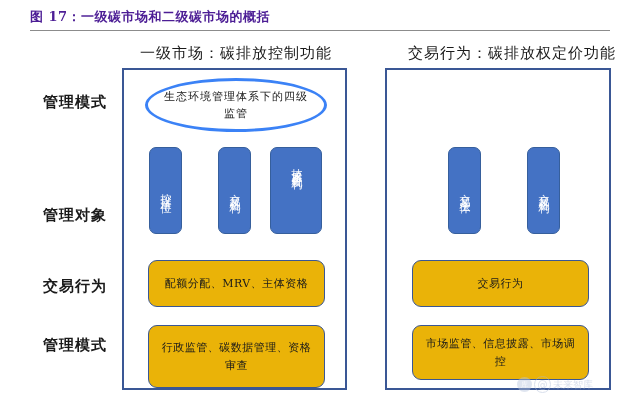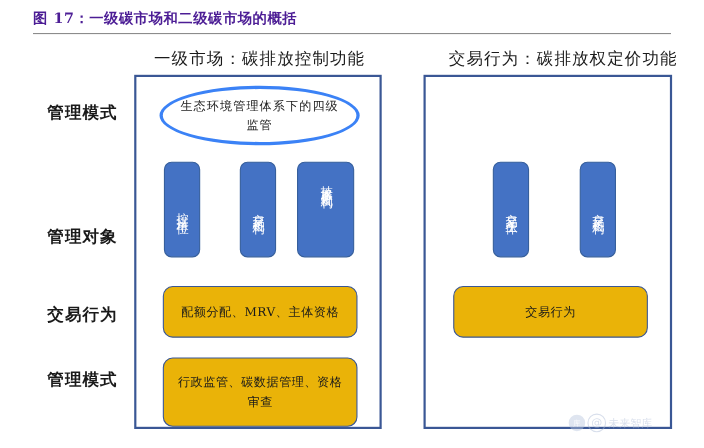--- a/index.html
+++ b/index.html
@@ -245,20 +245,23 @@
   <div class="vbox r1">
     <span class="vtext">交易主体</span>
   </div>
   <div class="vbox r2">
     <span class="vtext">交易机构</span>
   </div>
 
   <div class="rbox rc">
     <span>交易行为</span>
   </div>
+  <div class="rbox rm">
+    <span>市场监管、信息披露、市场调控</span>
+  </div>
 
 </div>
 
 <div class="watermark">
   <div class="wm-logo">库</div>
   <div class="wm-at">@</div>
   <div class="wm-text">未来智库</div>
 </div>
 
 </body></html>

